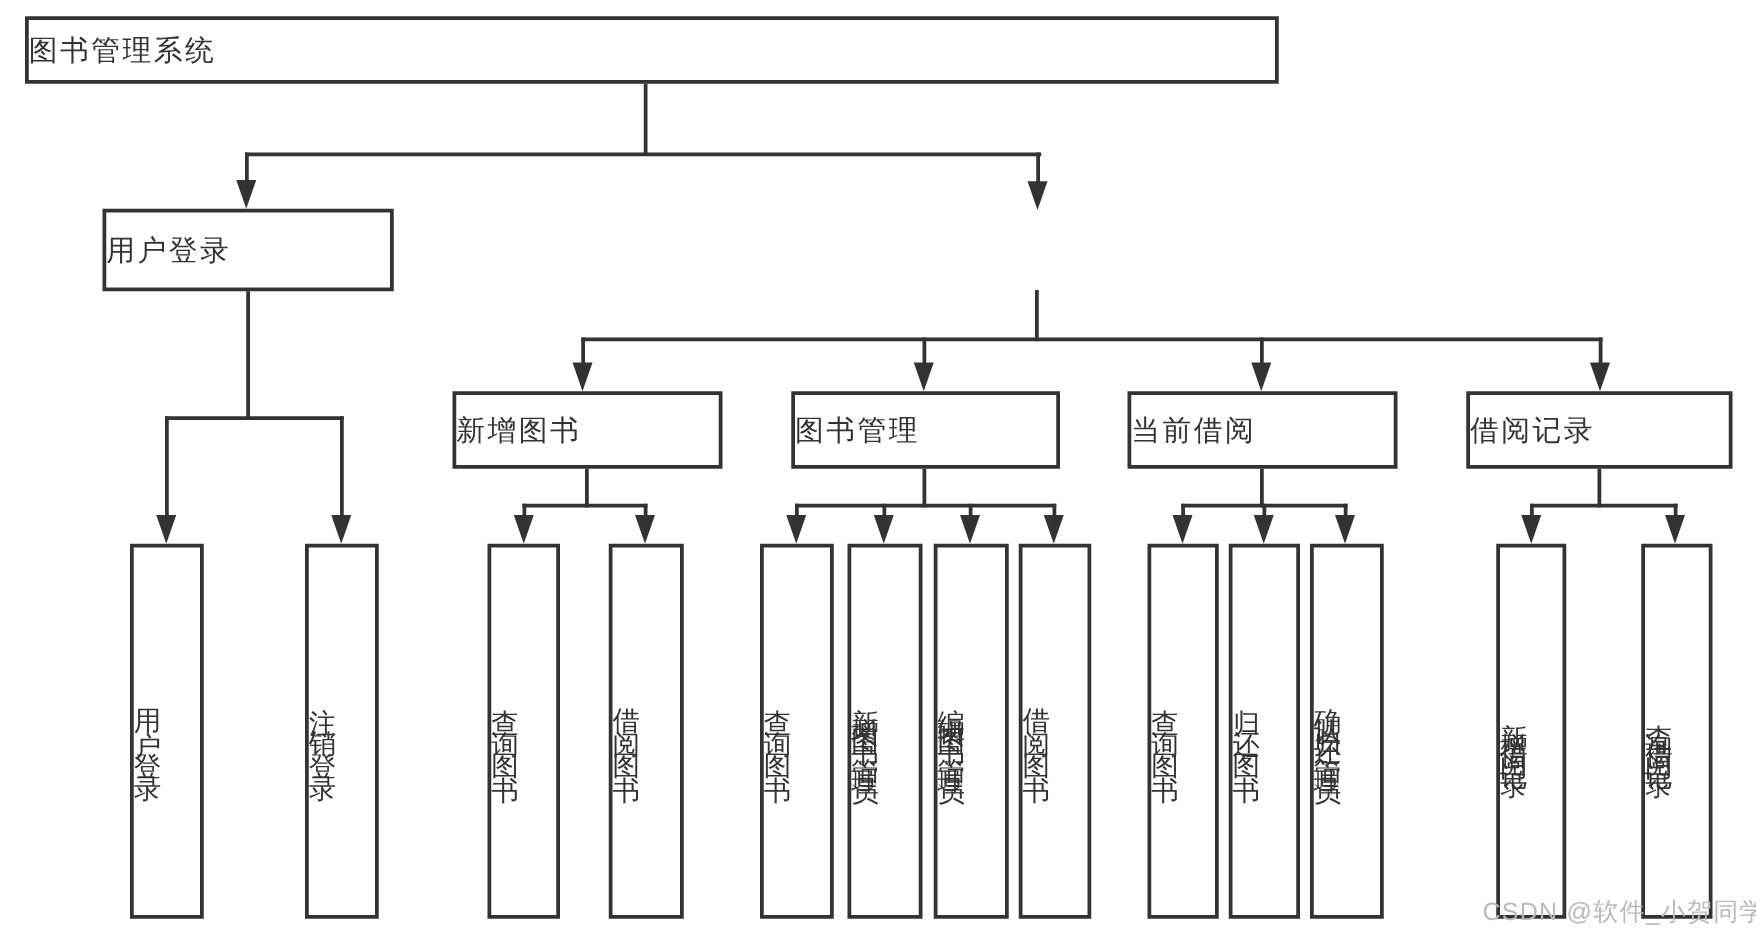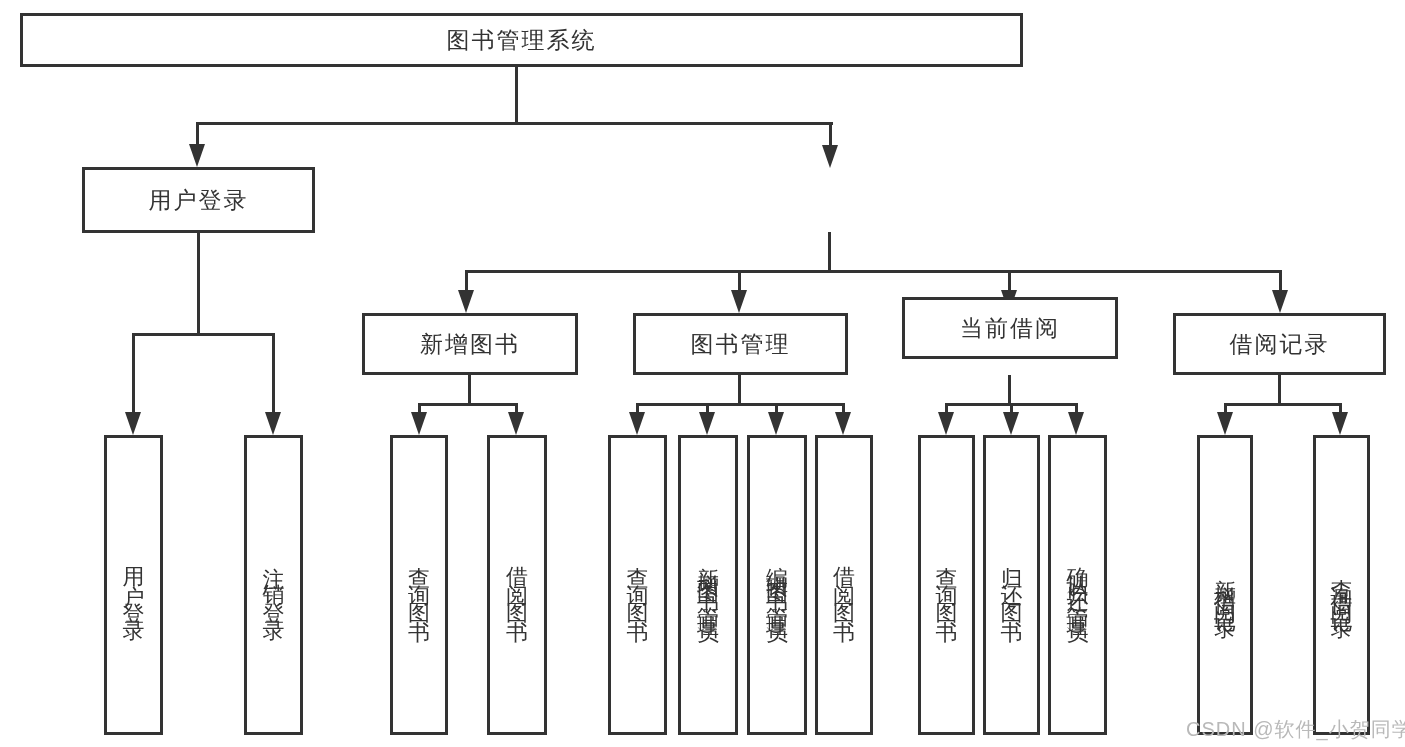--- a/index.html
+++ b/index.html
@@ -12,21 +12,21 @@
     color: #333333;
     overflow: hidden;
   }
   .box {
     position: absolute;
     box-sizing: border-box;
     border: 3px solid #333333;
     background: #ffffff;
     display: flex;
     align-items: center;
-    justify-content: center;
+    justify-content: flex-start;
     font-size: 23px;
     color: #333333;
     letter-spacing: 2px;
   }
   .leaf { font-size: 22px; }
   .vtext {
     writing-mode: vertical-rl;
     text-orientation: mixed;
     letter-spacing: 8px;
     line-height: 1;
@@ -89,21 +89,21 @@
   <div class="arrow" style="left:1001px; top:290px;"></div>
   <div class="vline" style="left:1279px; top:270px; height:22px;"></div>
   <div class="arrow" style="left:1272px; top:290px;"></div>
 
   <div class="box" style="left:362px; top:313px; width:216px; height:62px;">
     <span>新增图书</span>
   </div>
   <div class="box" style="left:633px; top:313px; width:215px; height:62px;">
     <span>图书管理</span>
   </div>
-  <div class="box" style="left:902px; top:297px; width:216px; height:62px;">
+  <div class="box" style="left:902px; top:313px; width:216px; height:62px;">
     <span>当前借阅</span>
   </div>
   <div class="box" style="left:1173px; top:313px; width:213px; height:62px;">
     <span>借阅记录</span>
   </div>
 
   <div class="vline" style="left:468px; top:375px; height:31px;"></div>
   <div class="hline" style="left:418px; top:403px; width:100px;"></div>
   <div class="vline" style="left:418px; top:403px; height:12px;"></div>
   <div class="arrow" style="left:411px; top:412px;"></div>

